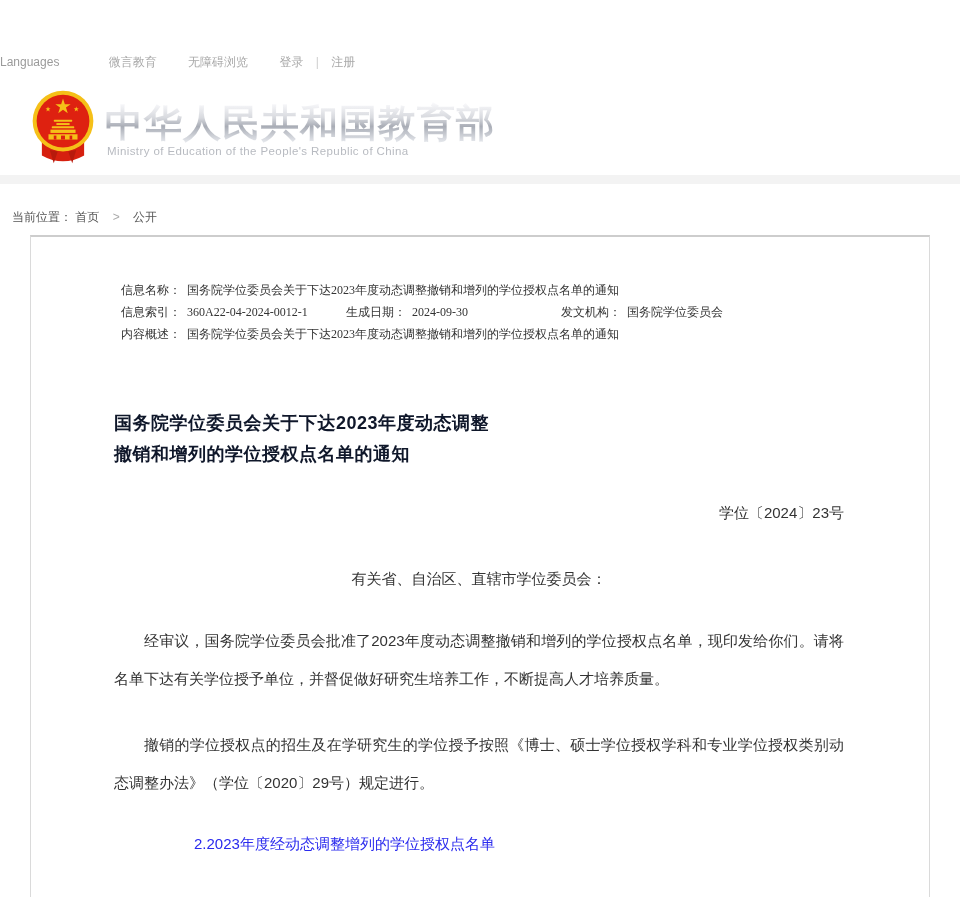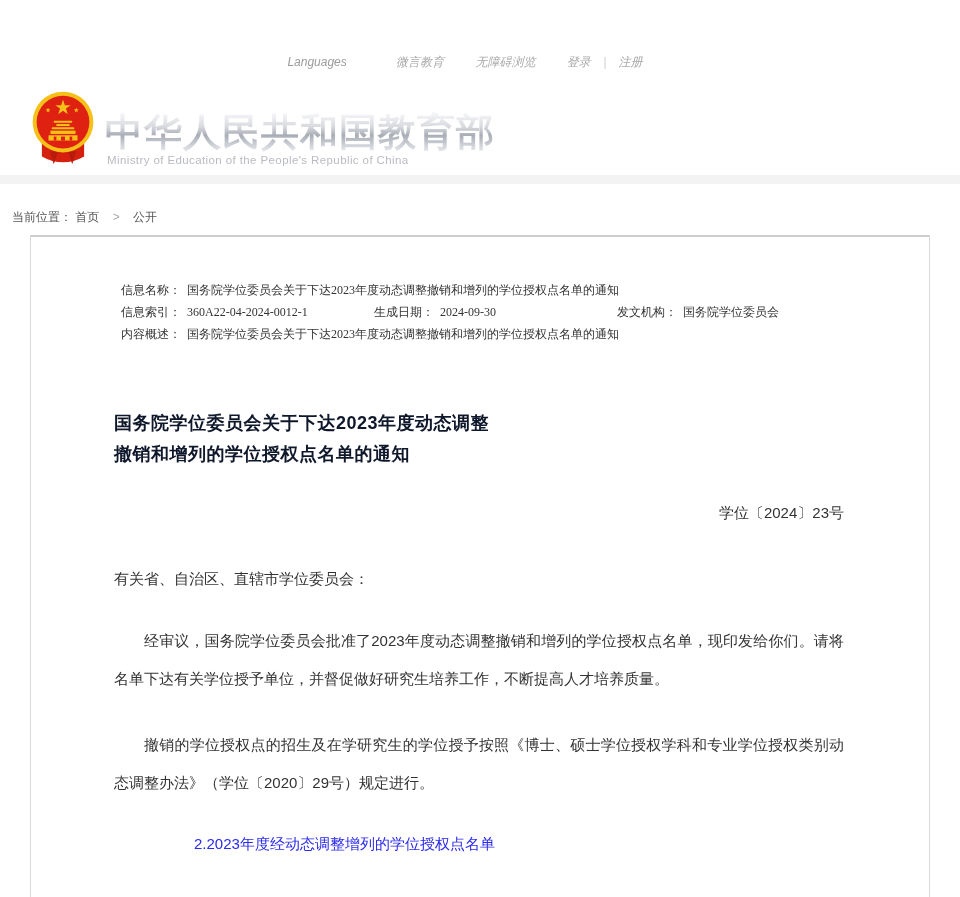--- a/index.html
+++ b/index.html
@@ -9,34 +9,33 @@
     width: 960px;
     height: 897px;
     overflow: hidden;
     background: #ffffff;
     font-family: "Liberation Sans", "DejaVu Sans", sans-serif;
   }
 
   
   .topbar {
     padding: 54px 30px 0 0;
-    text-align: center;
+    text-align: left;
     font-size: 12px;
     color: #a9a9a9;
     white-space: nowrap;
-    font-style: italic;
   }
   .topbar span { display: inline-block; cursor: pointer; }
   .topbar .languages { margin-right: 46px; color: #9b9b9b; }
   .topbar .tb-link { margin-right: 28px; color: #a9a9a9; }
   .topbar .tb-login { margin-right: 9px; }
   .topbar .tb-sep { margin-right: 9px; color: #cfcfcf; cursor: default; }
 
   
-  .logo-row { display: flex; align-items: flex-end; margin: 17px 0 0 30px; height: 78px; }
+  .logo-row { display: flex; align-items: center; margin: 17px 0 0 30px; height: 78px; }
   .emblem { width: 66px; height: 76px; flex: 0 0 auto; }
   .logo-text { margin-left: 9px; padding-top: 4px; }
   .site-title {
     font-size: 38px;
     font-weight: bold;
     letter-spacing: 1px;
     line-height: 42px;
     color: #bfc3ca;
     background: linear-gradient(180deg, #fbfbfd 0%, #d7d9de 38%, #a9adb6 58%, #eceef2 100%);
     -webkit-background-clip: text;
@@ -70,38 +69,38 @@
 
   
   .meta {
     margin: 42px 30px 0 90px;
     font-family: "Liberation Serif", "DejaVu Serif", serif;
     font-size: 12px;
     line-height: 22px;
     color: #333;
   }
   .meta-row { white-space: nowrap; }
-  .meta-cols { display: flex; gap: 28px; }
+  .meta-cols { display: flex; }
   .meta-col1 { width: 225px; flex: 0 0 auto; }
   .meta-col2 { width: 215px; flex: 0 0 auto; }
   .meta-label { margin-right: 6px; }
 
   
   .article { padding: 0 85px 0 83px; font-size: 15px; color: #333; }
   .doc-title {
     margin-top: 63px;
     text-align: left;
     font-size: 18px;
     font-weight: bold;
     color: #0f172a;
     line-height: 31px;
     letter-spacing: 0.5px;
   }
   .doc-number { text-align: right; margin-top: 33px; line-height: 20px; color: #333; }
-  .salutation { margin-top: 41px; line-height: 30px; }
+  .salutation { margin-top: 41px; line-height: 30px; text-align: center; }
   .para { margin-top: 28px; line-height: 38px; text-indent: 2em; text-align: justify; }
   .attach-line1 { margin-top: 27px; line-height: 30px; padding-left: 2em; }
   .attach-line2 { margin-top: 27px; line-height: 30px; padding-left: 80px; }
   .attach-link { color: #2a2aee; text-decoration: none; cursor: pointer; }
 </style>
 </head>
 <body>
 
 <div class="page">
 

